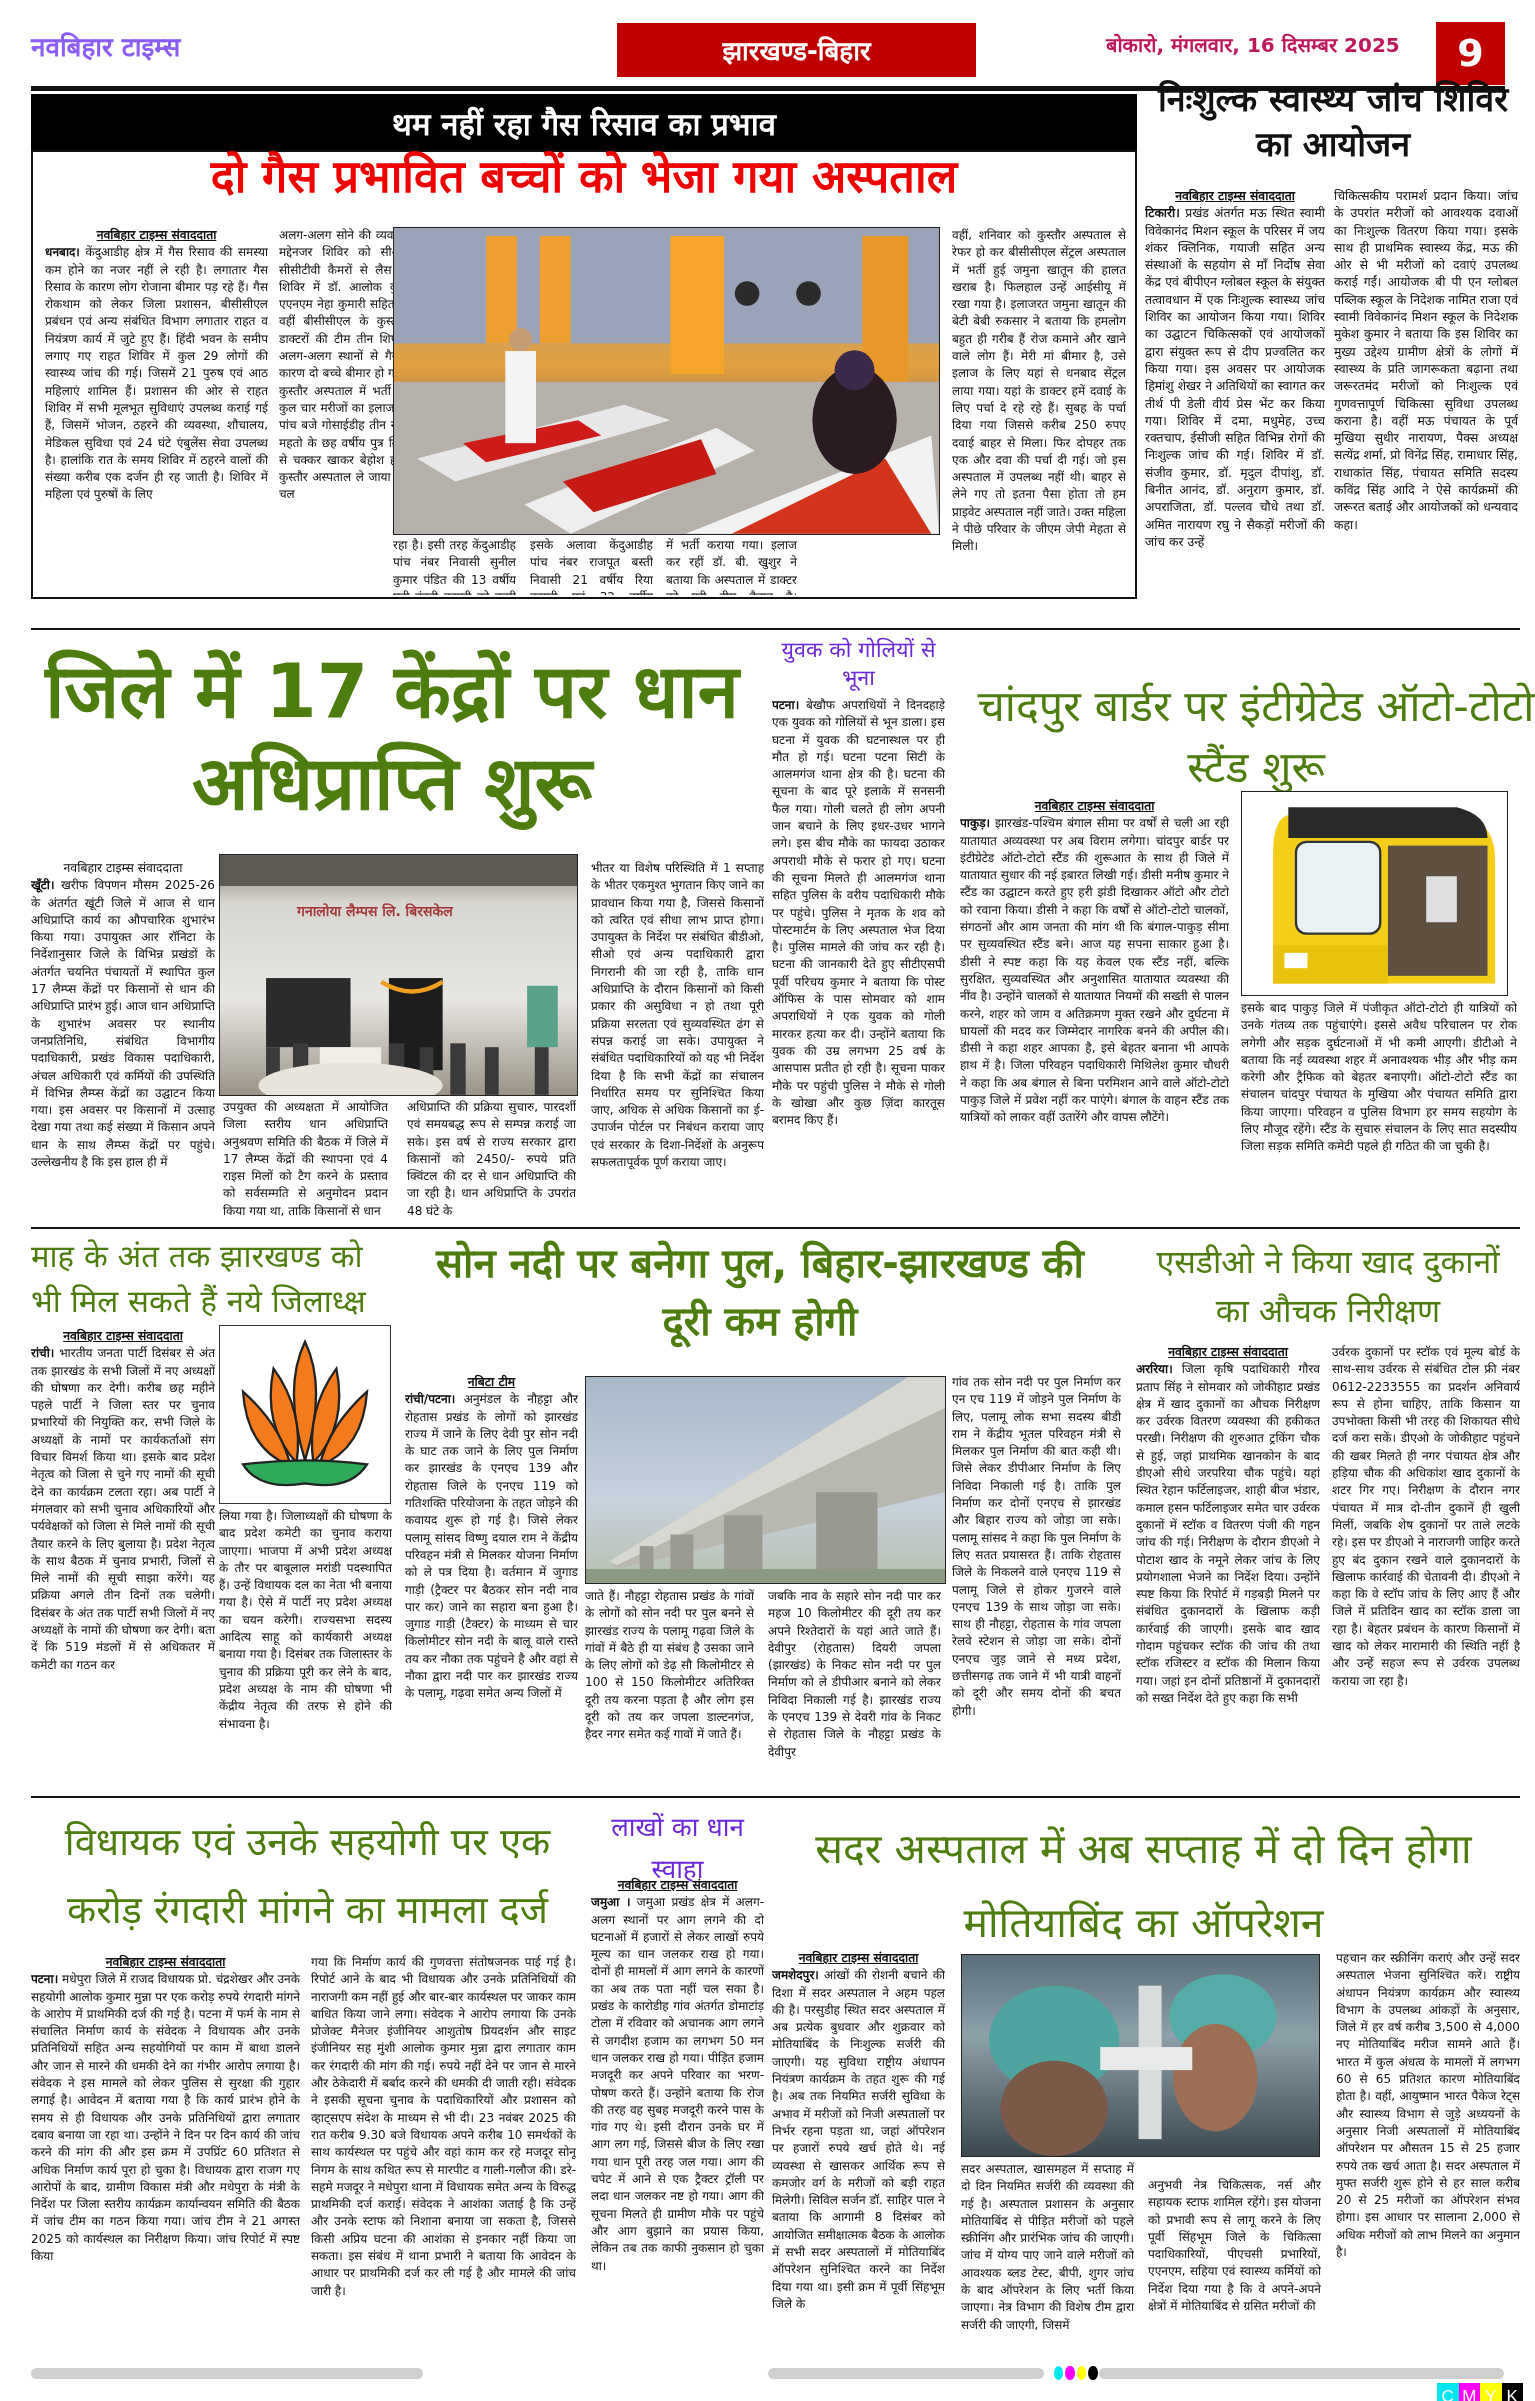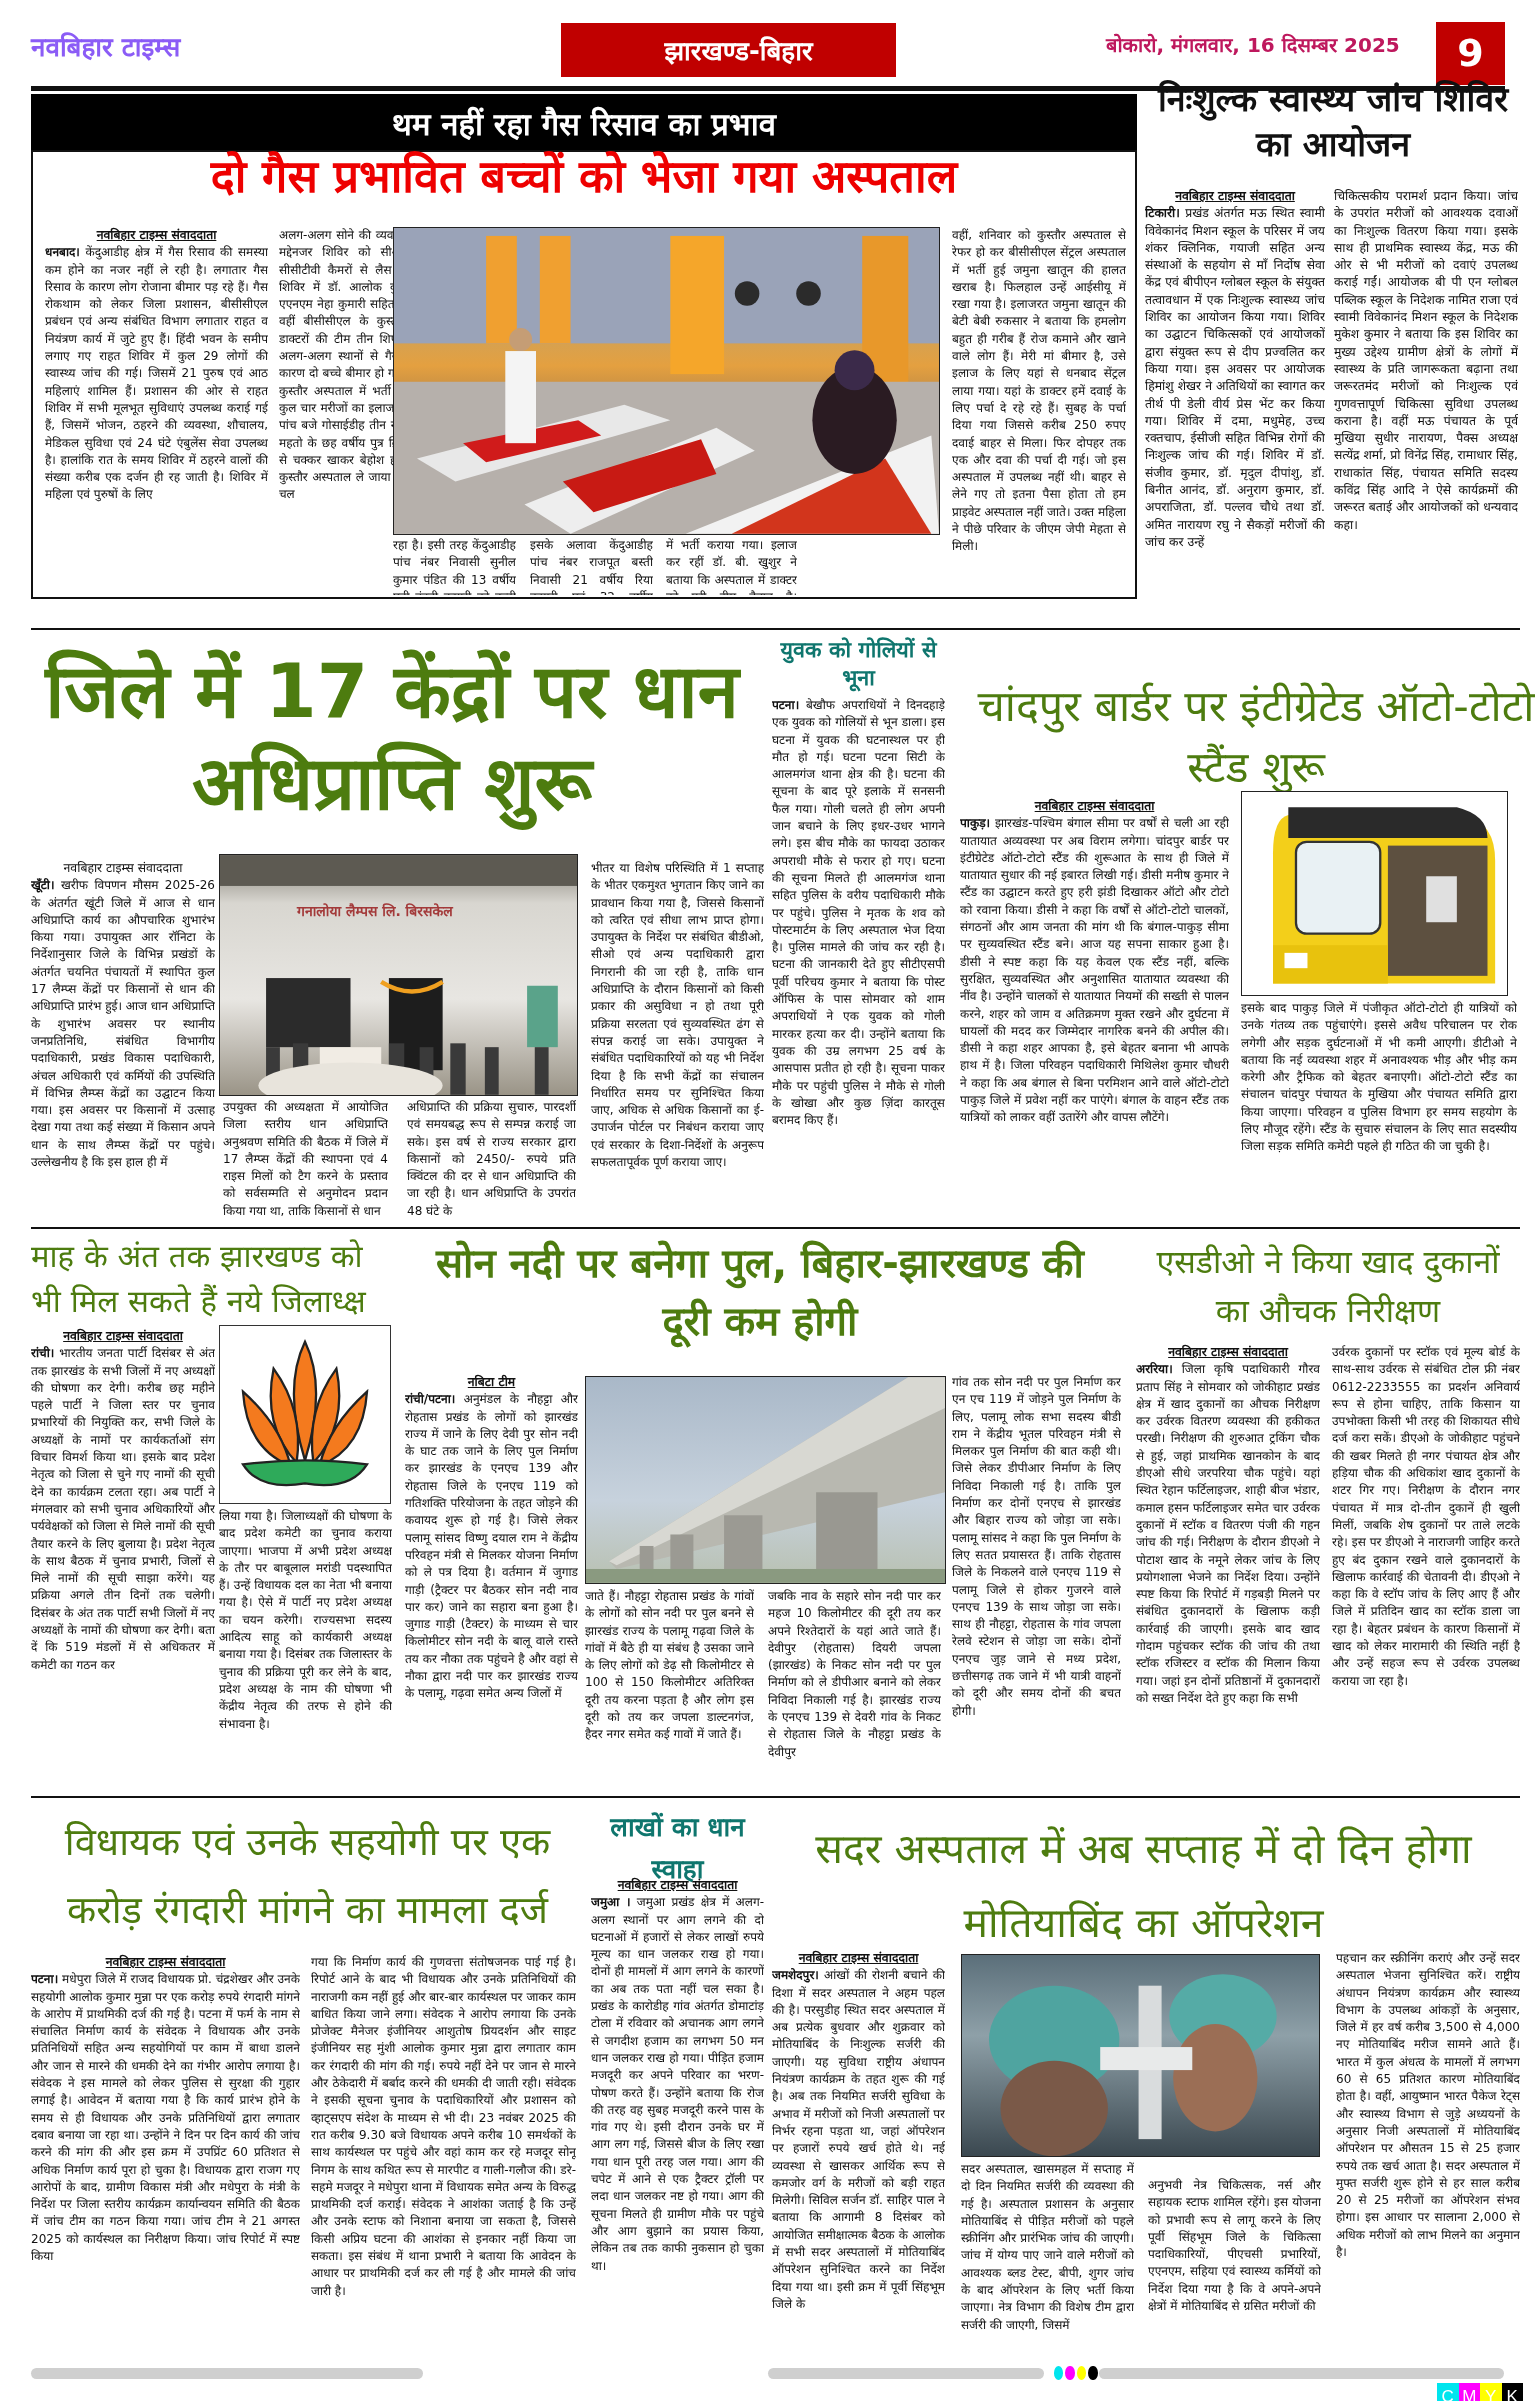--- a/index.html
+++ b/index.html
@@ -1,32 +1,32 @@
 <!DOCTYPE html>
 <html style="font-size:12.3px"><head>
 <meta charset="utf-8">
 <style>
   html,body{margin:0;padding:0;background:#fff;}
   body{width:1535px;height:2401px;position:relative;overflow:hidden;font-family:"DejaVu Sans",sans-serif;color:#111;}
   .abs{position:absolute;}
   .masthead-name{left:31px;top:28px;font-size:26px;font-weight:bold;color:#8b5cf6;}
-  .section-box{left:561px;top:23px;width:315px;height:54px;background:#c00000;color:#fff;font-size:26px;font-weight:bold;display:flex;align-items:center;justify-content:center;padding-left:20px;}
+  .section-box{left:617px;top:23px;width:359px;height:54px;background:#c00000;color:#fff;font-size:26px;font-weight:bold;display:flex;align-items:center;justify-content:center;}
   .dateline{left:1106px;top:31px;font-size:20px;font-weight:bold;color:#be185d;}
   .page-no{left:1436px;top:21.5px;width:69px;height:63px;background:#c00000;color:#fff;font-size:38px;font-weight:bold;display:flex;align-items:center;justify-content:center;}
   .top-rule{left:31px;top:86px;width:1474px;height:4.6px;background:#111;}
   .kicker-black{left:31px;top:94px;width:1106px;height:58px;background:#000;color:#fff;font-size:31px;font-weight:bold;display:flex;align-items:center;justify-content:center;}
   .red-head{left:31px;top:150px;width:1106px;height:54px;color:#ee0000;font-size:45px;font-weight:bold;text-align:center;line-height:54px;}
   .frame{border:2.3px solid #111;}
   .side-head{font-weight:bold;color:#111;text-align:center;}
   .body-col{font-size:12px;line-height:17.3px;text-align:justify;color:#111;overflow:hidden;}
   .byline{font-weight:bold;text-decoration:underline;text-align:center;display:block;font-size:12.3px;}
   .dateline-word{font-weight:bold;}
   .photo{overflow:hidden;border:1.5px solid #222;}
   .big-head{font-weight:bold;color:#4d7c0f;text-align:center;line-height:1.25;}
-  .red-kicker{color:#0f766e;font-weight:bold;text-align:center;}
+  .red-kicker{color:#6d28d9;font-weight:normal;text-align:center;}
   .hr{background:#111;height:2.3px;}
   .reg-bar{height:10.7px;background:#cfcfcf;border-radius:5.4px;}
   .dot{width:9.2px;height:14px;border-radius:50%;display:inline-block;margin-right:2.3px;}
   .cmyk span{display:inline-block;width:21.5px;height:28px;color:#fff;text-align:center;line-height:28px;font-size:17px;font-family:"Liberation Sans",sans-serif;}
 </style>
 </head>
 <body>
 
 <div class="abs masthead-name">नवबिहार टाइम्स</div>
 <div class="abs section-box">झारखण्ड-बिहार</div>

